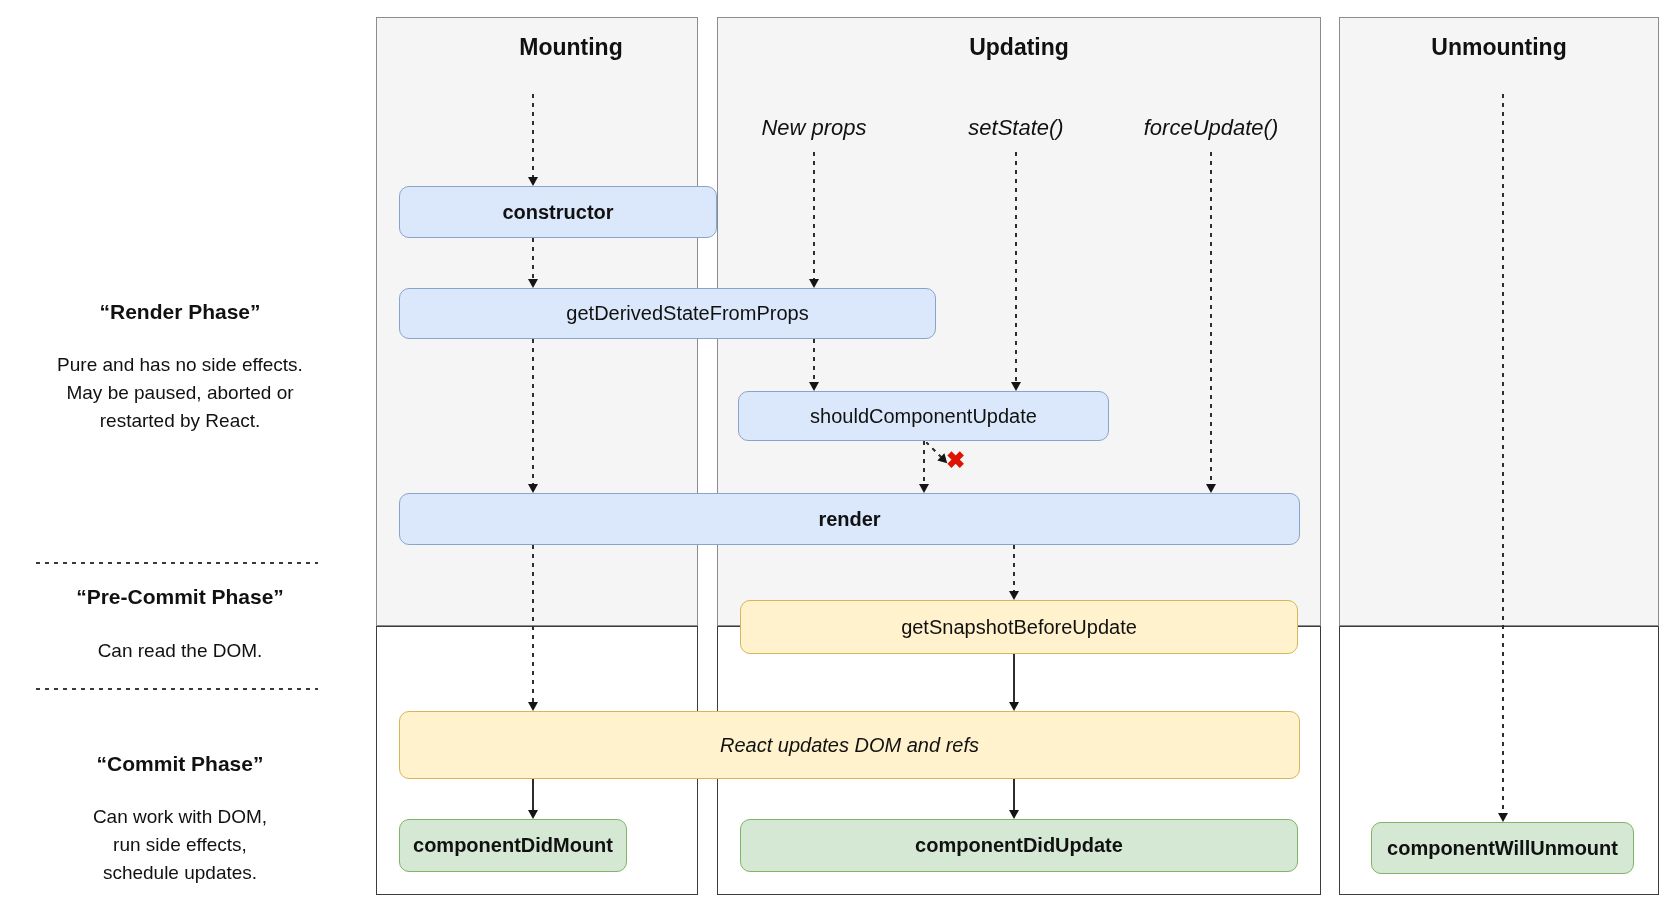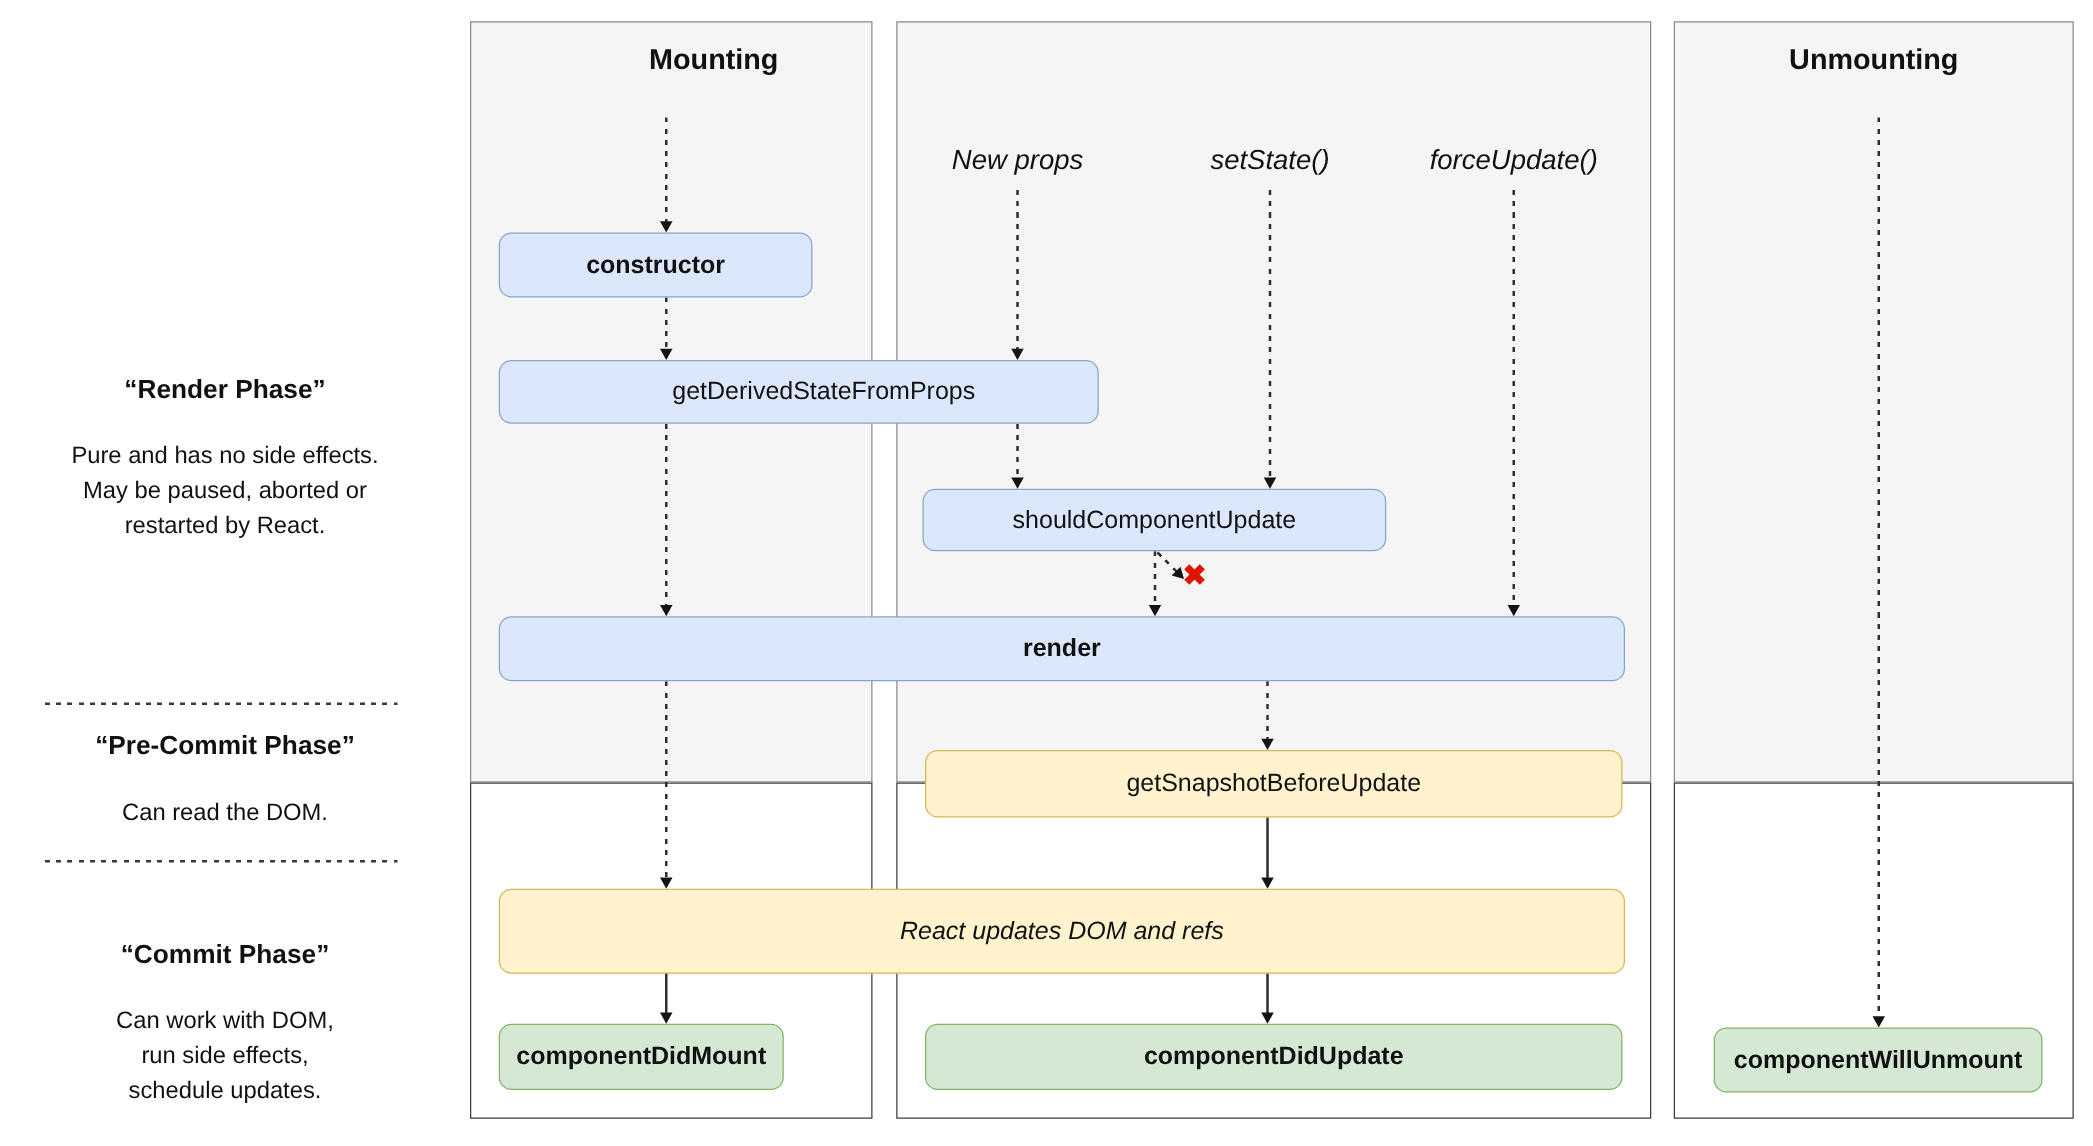--- a/index.html
+++ b/index.html
@@ -50,20 +50,21 @@
 <div class="canvas">
 
   <div class="col-gray" style="left:376px;top:17px;width:322px;height:609px;"></div>
   <div class="col-white" style="left:376px;top:626px;width:322px;height:269px;"></div>
   <div class="col-gray" style="left:717px;top:17px;width:604px;height:609px;"></div>
   <div class="col-white" style="left:717px;top:626px;width:604px;height:269px;"></div>
   <div class="col-gray" style="left:1339px;top:17px;width:320px;height:609px;"></div>
   <div class="col-white" style="left:1339px;top:626px;width:320px;height:269px;"></div>
 
   <div class="col-title" style="left:376px;top:34px;width:390px;">Mounting</div>
+  <div class="col-title" style="left:717px;top:34px;width:604px;">Updating</div>
   <div class="col-title" style="left:1339px;top:34px;width:320px;">Unmounting</div>
 
   <div class="trigger" style="left:704px;top:115px;width:220px;">New props</div>
   <div class="trigger" style="left:906px;top:115px;width:220px;">setState()</div>
   <div class="trigger" style="left:1101px;top:115px;width:220px;">forceUpdate()</div>
 
   <div class="phase-title" style="left:18px;top:300px;">“Render Phase”</div>
   <div class="phase-body" style="left:18px;top:351px;">Pure and has no side effects.
 May be paused, aborted or
 restarted by React.</div>
@@ -134,22 +135,22 @@
       <i class="head"></i>
     </div>
 
   <div class="arrow dashed" style="left:1503px;top:94px;height:728px;">
       <i class="line"></i>
       <i class="head"></i>
     </div>
 
   <span class="stop-x" style="left:946px;top:449px;">✖</span>
 
-  <div class="node blue bold" style="left:399px;top:186px;width:251px;height:52px;">constructor</div>
-  <div class="node blue" style="left:399px;top:288px;width:480px;height:51px;padding-left:40px;">getDerivedStateFromProps</div>
+  <div class="node blue bold" style="left:399px;top:186px;width:318px;height:52px;">constructor</div>
+  <div class="node blue" style="left:399px;top:288px;width:537px;height:51px;padding-left:40px;">getDerivedStateFromProps</div>
   <div class="node blue" style="left:738px;top:391px;width:371px;height:50px;">shouldComponentUpdate</div>
   <div class="node blue bold" style="left:399px;top:493px;width:901px;height:52px;">render</div>
   <div class="node yellow" style="left:740px;top:600px;width:558px;height:54px;">getSnapshotBeforeUpdate</div>
   <div class="node yellow italic" style="left:399px;top:711px;width:901px;height:68px;">React updates DOM and refs</div>
   <div class="node green bold" style="left:399px;top:819px;width:228px;height:53px;">componentDidMount</div>
   <div class="node green bold" style="left:740px;top:819px;width:558px;height:53px;">componentDidUpdate</div>
   <div class="node green bold" style="left:1371px;top:822px;width:263px;height:52px;">componentWillUnmount</div>
 
 </div>
 

